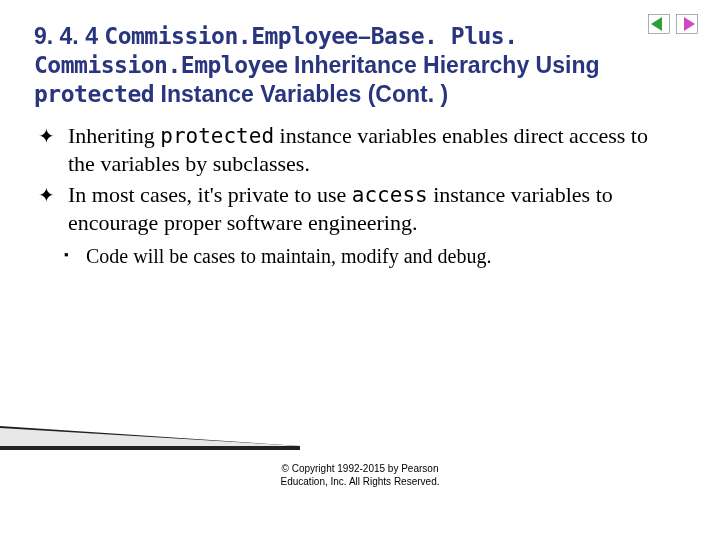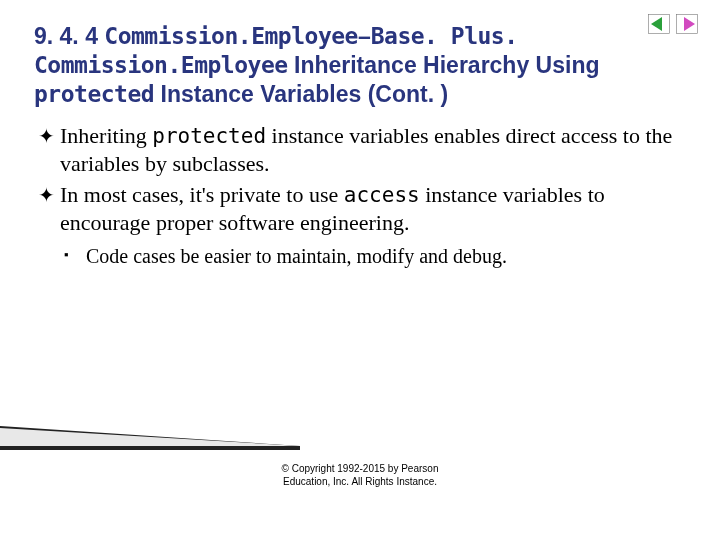--- a/index.html
+++ b/index.html
@@ -60,21 +60,21 @@
   }
   .bullet1 .marker {
     width: 26px;
     flex: 0 0 26px;
     font-size: 20px;
     line-height: 1.4;
     padding-left: 4px;
     color: #000;
     font-family: Arial, sans-serif;
   }
-  .bullet1 .txt { flex: 1; }
+  .bullet1 .txt { flex: 1; margin-left: 8px; }
   .mono2 {
     font-family: "Lucida Console", Consolas, monospace;
     font-size: 21px;
   }
   .bullet2 {
     display: flex;
     align-items: flex-start;
     font-size: 20px;
     line-height: 1.3;
     color: #000;
@@ -144,28 +144,28 @@
 
     <div class="bullet1">
       <span class="marker">✦</span>
       <span class="txt">
         <span>In most cases, it's private to use </span><span class="mono2">access</span><span> instance variables to encourage proper software engineering.</span>
       </span>
     </div>
 
     <div class="bullet2">
       <span class="marker">▪</span>
-      <span class="txt">Code cases be easier to maintain, modify and debug.</span>
+      <span class="txt">Code will be cases to maintain, modify and debug.</span>
     </div>
 
   </div>
 
   <svg class="wedge" viewBox="0 0 300 44" preserveAspectRatio="none">
     <polygon points="0,20 300,40 300,44 0,44" fill="#222"></polygon>
     <polygon points="0,22 300,40 0,40" fill="#e8e8e8"></polygon>
   </svg>
 
   <div class="copyright">
     <span>© Copyright 1992-2015 by Pearson</span><br>
-    <span>Education, Inc. All Rights Instance.</span>
+    <span>Education, Inc. All Rights Reserved.</span>
   </div>
 
 </div>
 
 </body></html>

